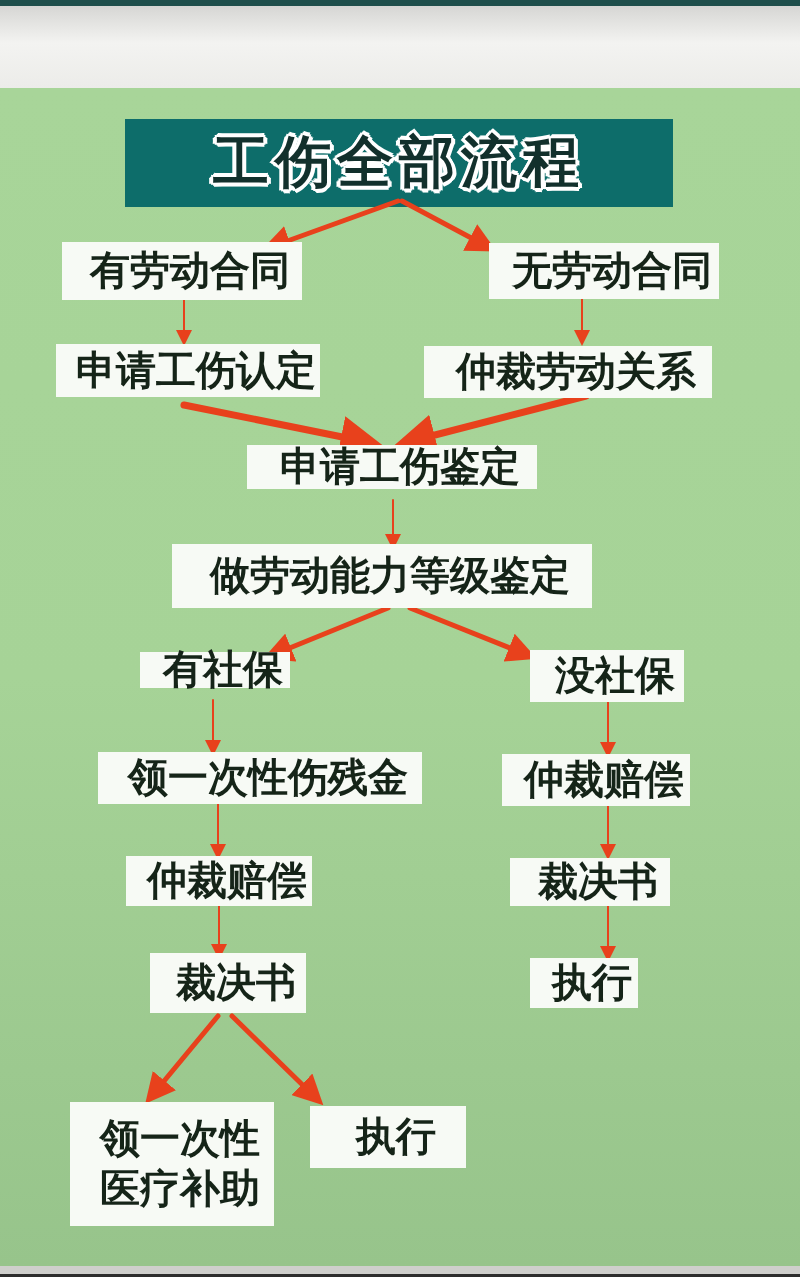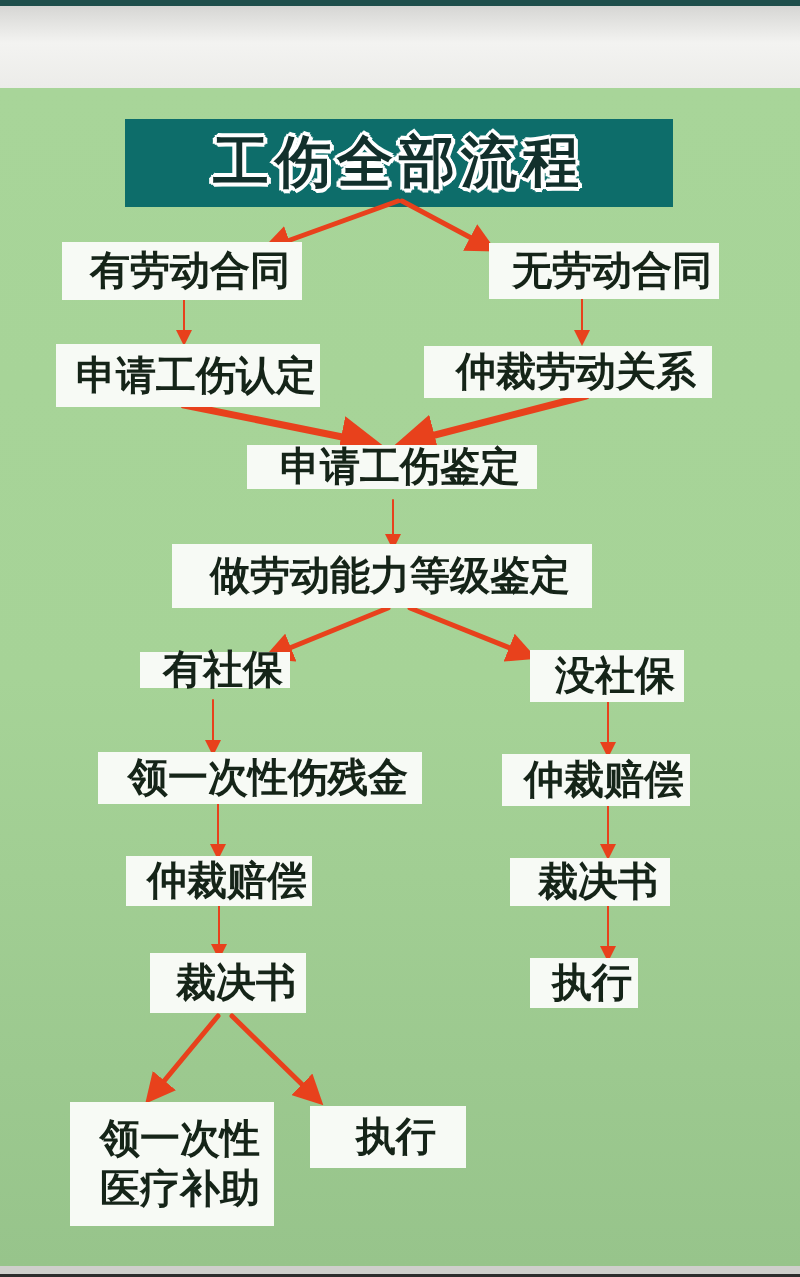--- a/index.html
+++ b/index.html
@@ -100,21 +100,21 @@
     <line x1="608" y1="904" x2="608" y2="958" stroke-width="2" marker-end="url(#headSmall)"></line>
   </g>
 </svg>
 
 <div class="node" style="left:62px;top:242px;width:240px;height:58px;">
   <span>有劳动合同</span>
 </div>
 <div class="node" style="left:468px;top:243px;width:230px;height:56px;margin-left:21px;">
   <span>无劳动合同</span>
 </div>
-<div class="node" style="left:56px;top:344px;width:264px;height:63px;">
+<div class="node" style="left:56px;top:344px;width:264px;height:53px;">
   <span>申请工伤认定</span>
 </div>
 <div class="node" style="left:424px;top:346px;width:288px;height:52px;">
   <span>仲裁劳动关系</span>
 </div>
 <div class="node" style="left:247px;top:445px;width:290px;height:44px;">
   <span>申请工伤鉴定</span>
 </div>
 <div class="node" style="left:172px;top:544px;width:420px;height:64px;">
   <span>做劳动能力等级鉴定</span>

